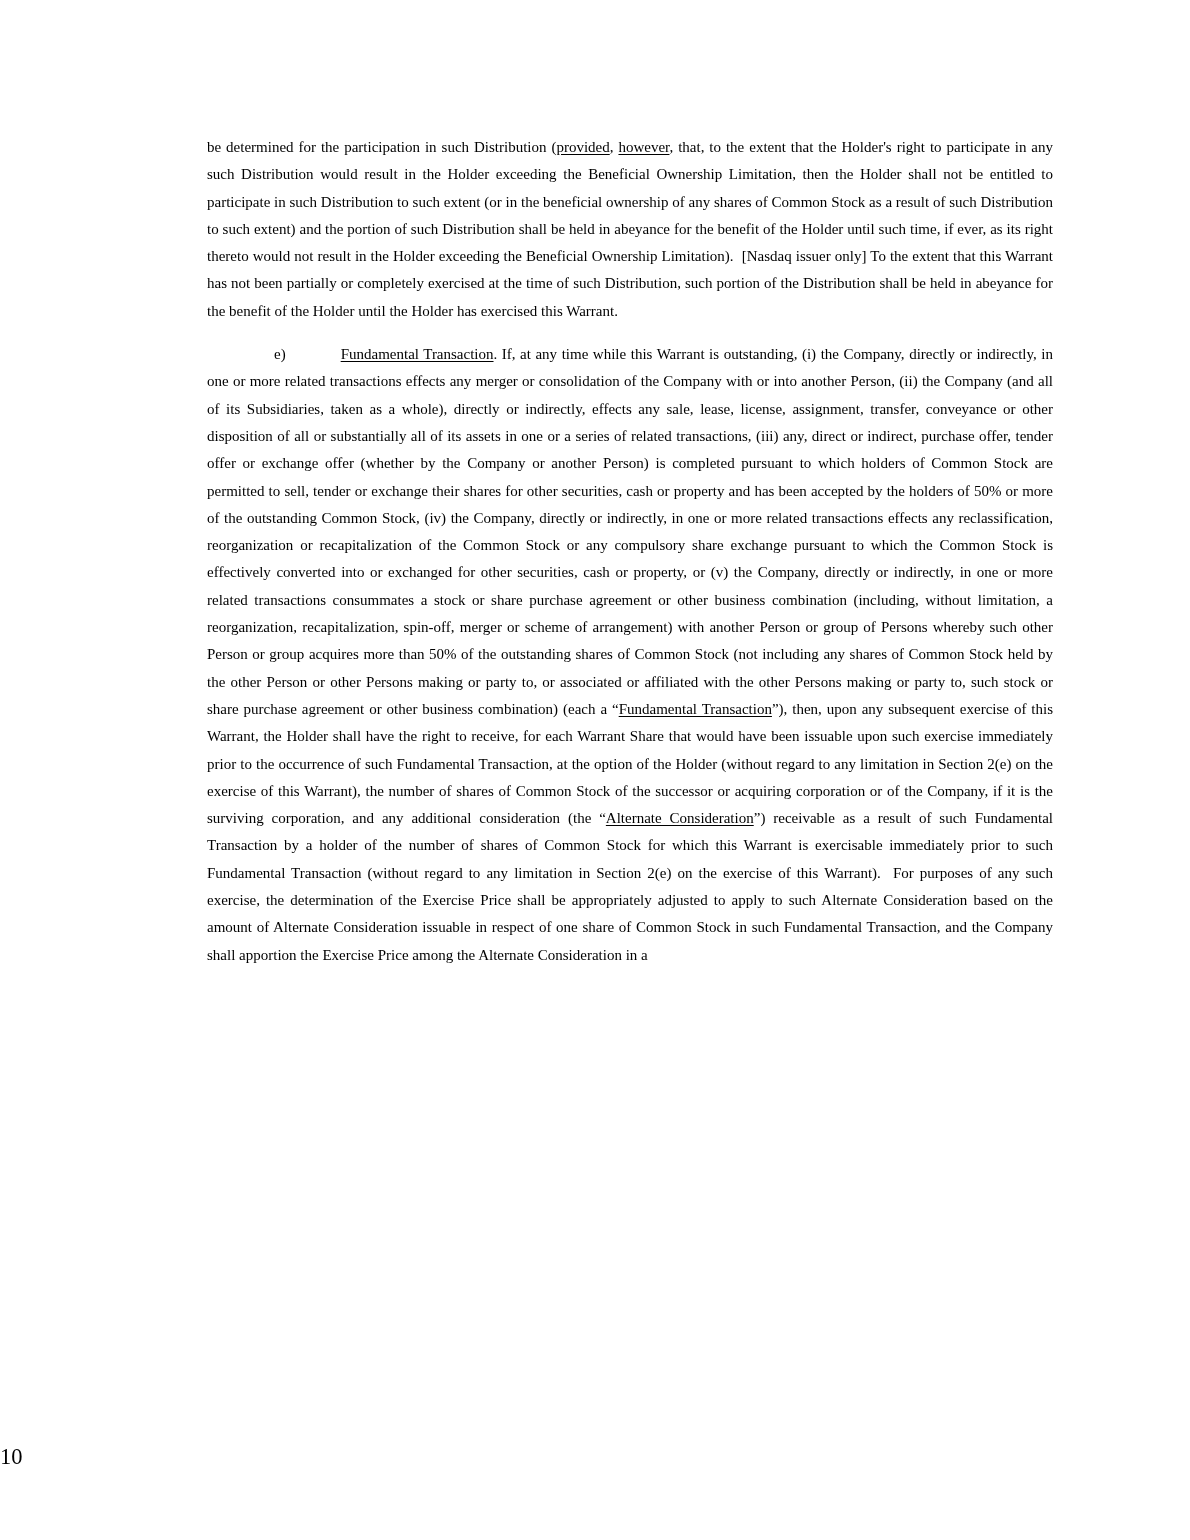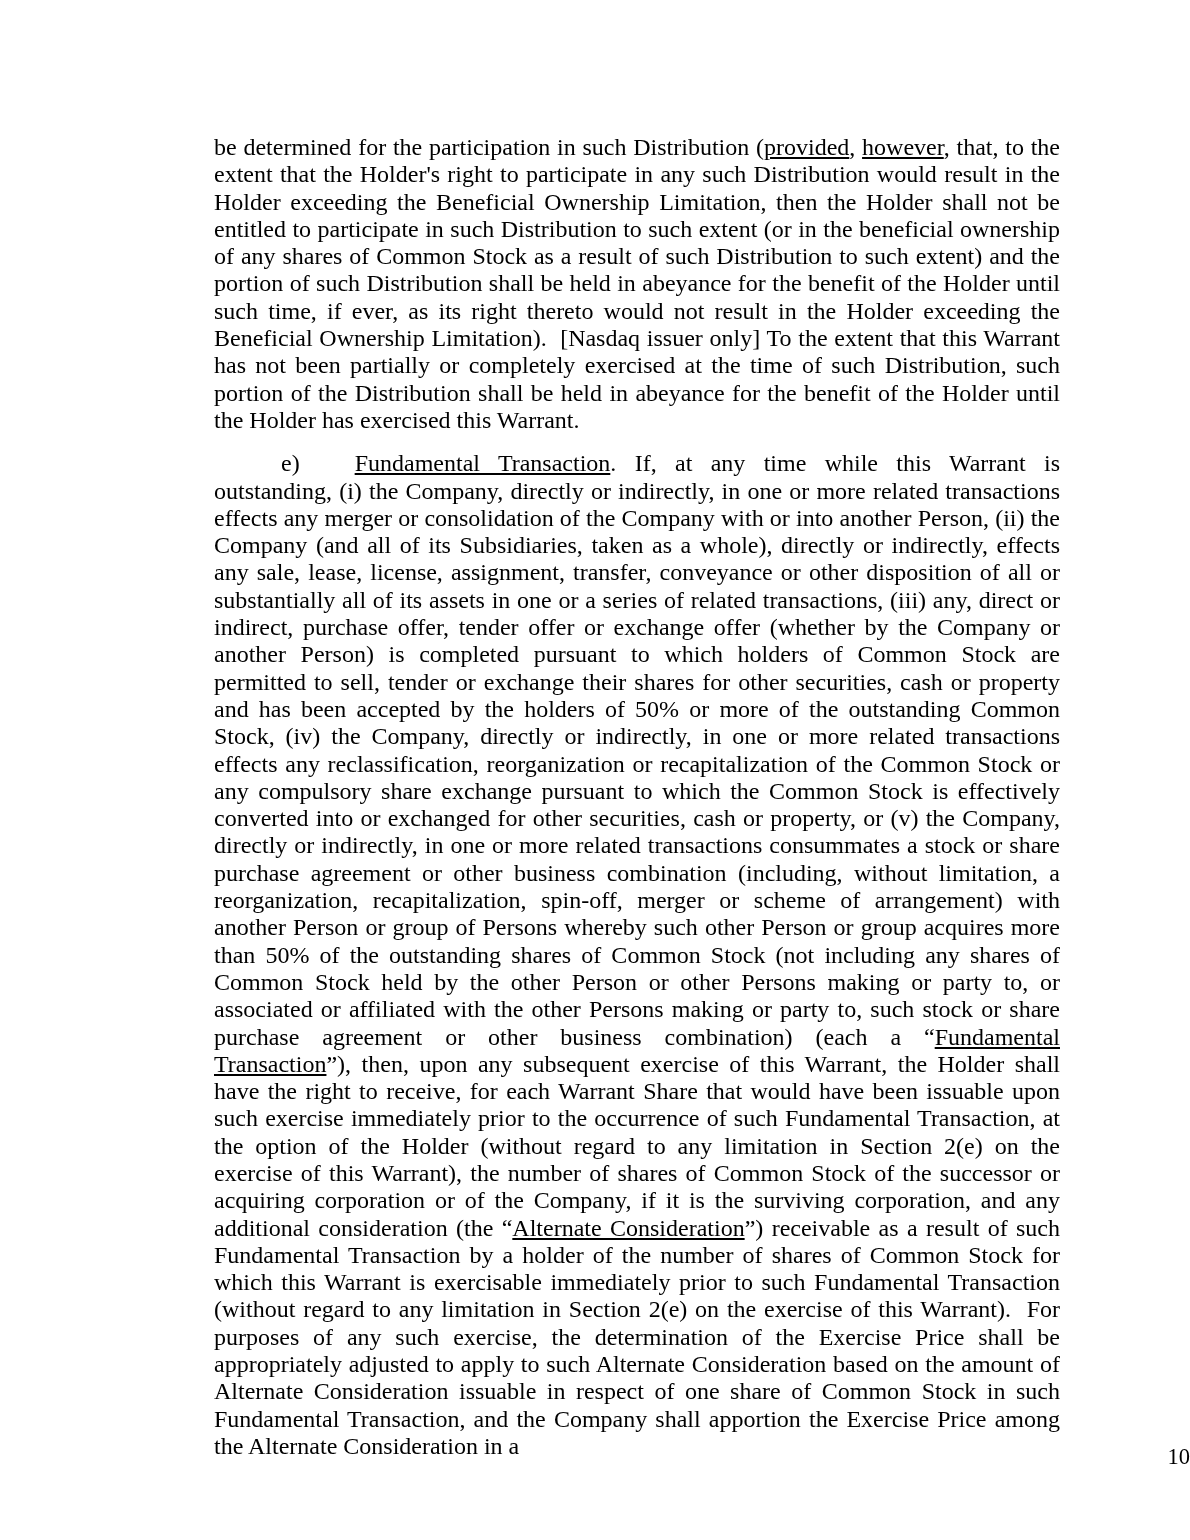--- a/index.html
+++ b/index.html
@@ -11,24 +11,24 @@
     position: relative;
     width: 1190px;
     height: 1540px;
     background: #ffffff;
     color: #000000;
     font-family: "Liberation Serif", "DejaVu Serif", serif;
     overflow: hidden;
   }
   .content {
     position: absolute;
-    left: 214px;
+    left: 207px;
     top: 134px;
     width: 846px;
-    font-size: 24px;
+    font-size: 15px;
     line-height: 27.3px;
     text-align: justify;
   }
   p.para {
     margin: 0;
     padding: 0;
     text-align: justify;
   }
   p.para + p.para {
     margin-top: 16px;
@@ -42,21 +42,21 @@
   }
   .tab {
     display: inline-block;
     width: 55px;
   }
   .page-number {
     position: absolute;
     left: 0;
     top: 1444px;
     width: 100%;
-    text-align: right;
+    text-align: left;
     font-size: 22.5px;
     color: #000000;
   }
 </style>
 </head>
 <body>
 
 <div class="page">
   <div class="content">
     <p class="para"><span>be determined for the participation in such Distribution (</span><span class="u">provided</span><span>, </span><span class="u">however</span><span>, that, to the extent that the Holder's right to participate in any such Distribution would result in the Holder exceeding the Beneficial Ownership Limitation, then the Holder shall not be entitled to participate in such Distribution to such extent (or in the beneficial ownership of any shares of Common Stock as a result of such Distribution to such extent) and the portion of such Distribution shall be held in abeyance for the benefit of the Holder until such time, if ever, as its right thereto would not result in the Holder exceeding the Beneficial Ownership Limitation).&nbsp; [Nasdaq issuer only] To the extent that this Warrant has not been partially or completely exercised at the time of such Distribution, such portion of the Distribution shall be held in abeyance for the benefit of the Holder until the Holder has exercised this Warrant.</span></p>

